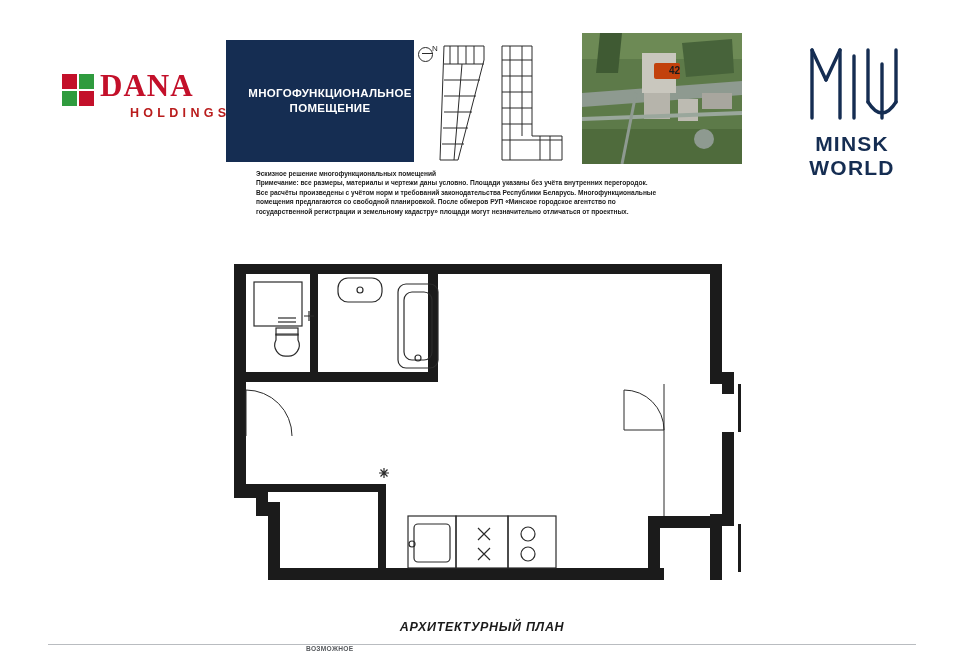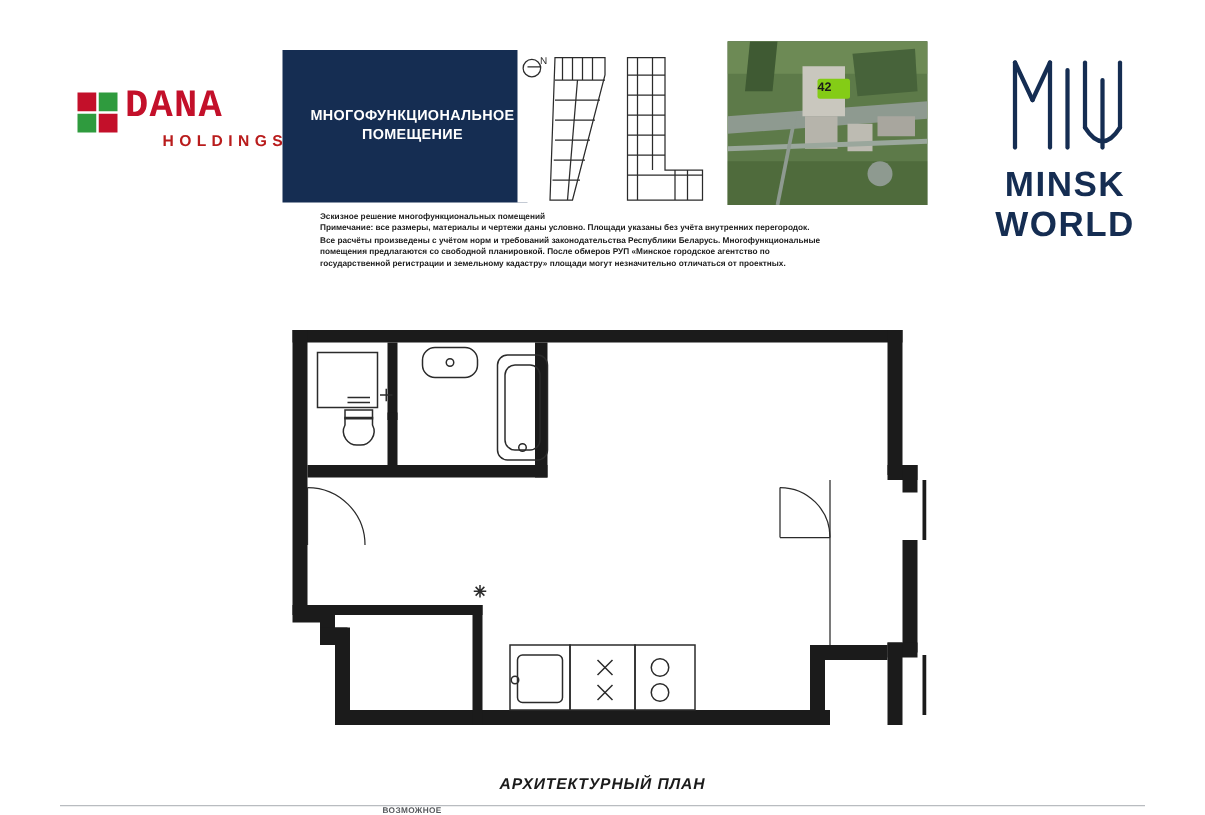--- a/index.html
+++ b/index.html
@@ -51,21 +51,21 @@
   .sq-bl { left: 0;    top: 17px; background: #2f9b3e; }
   .sq-br { left: 17px; top: 17px; background: #c3102a; }
   .dana-word {
     position: absolute;
     left: 38px;
     top: -4px;
     font-size: 31px;
     font-weight: bold;
     letter-spacing: 1px;
     color: #c3102a;
-    font-family: Liberation Mono, monospace;
+    font-family: Liberation Serif, serif;
   }
   .dana-sub {
     position: absolute;
     left: 40px;
     top: 34px;
     font-size: 12.5px;
     font-weight: bold;
     letter-spacing: 4.3px;
     color: #b91c1c;
     padding-left: 28px;
@@ -139,44 +139,44 @@
     height: 131px;
     overflow: hidden;
     background: #4e6b3c;
   }
   .aerial .marker {
     position: absolute;
     left: 72px;
     top: 30px;
     width: 26px;
     height: 16px;
-    background: #84cc16;
+    background: #c2410c;
     border-radius: 2px;
     color: #1b1b1b;
     font-size: 10px;
     font-weight: bold;
-    text-align: left;
+    text-align: right;
     line-height: 16px;
   }
 
   
   .mw-logo {
     position: absolute;
     left: 778px;
     top: 46px;
     width: 148px;
     height: 110px;
   }
   .mw-word {
     position: absolute;
     left: 0;
     top: 86px;
     width: 148px;
     text-align: center;
-    font-size: 28px;
+    font-size: 21px;
     font-weight: bold;
     letter-spacing: 1.2px;
     color: #152d52;
   }
 
   
   .note {
     position: absolute;
     left: 256px;
     top: 169px;

